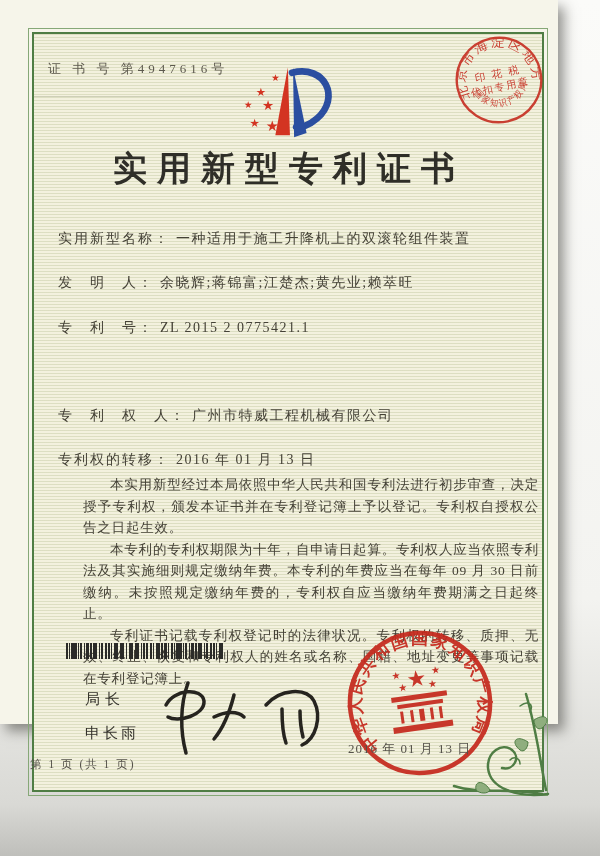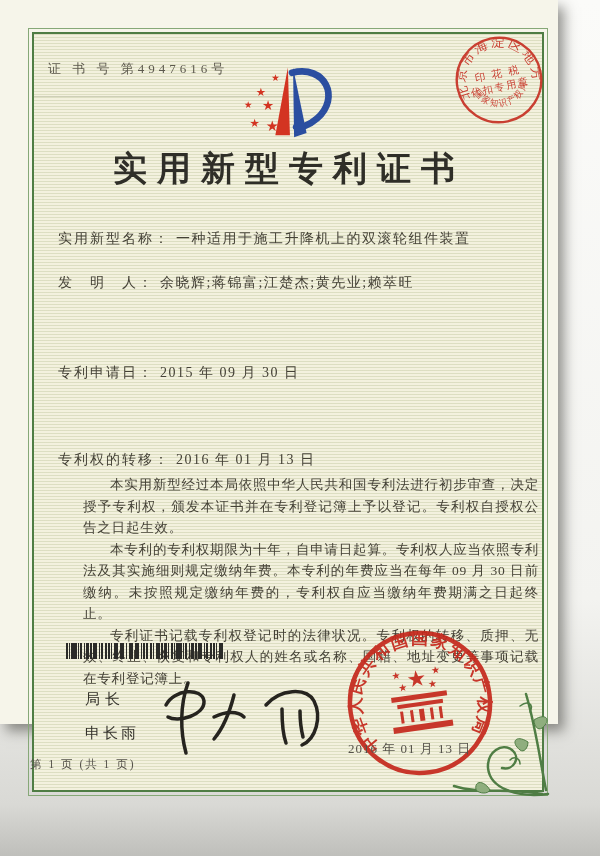--- a/index.html
+++ b/index.html
@@ -128,22 +128,25 @@
   </svg>
 
   <h1 class="title">实用新型专利证书</h1>
 
   <div class="field f0">
     <span class="flabel">实用新型名称：</span><span class="fvalue">一种适用于施工升降机上的双滚轮组件装置</span>
   </div>
   <div class="field f1">
     <span class="flabel">发　明　人：</span><span class="fvalue">余晓辉;蒋锦富;江楚杰;黄先业;赖萃旺</span>
   </div>
-  <div class="field f3">
-    <span class="flabel">专利申请日：</span><span class="fvalue">2015 年 09 月 30 日</span>
+  <div class="field f2">
+    <span class="flabel">专　利　号：</span><span class="fvalue">ZL 2015 2 0775421.1</span>
+  </div>
+  <div class="field f4">
+    <span class="flabel">专　利　权　人：</span><span class="fvalue">广州市特威工程机械有限公司</span>
   </div>
   <div class="field f5">
     <span class="flabel">专利权的转移：</span><span class="fvalue">2016 年 01 月 13 日</span>
   </div>
 
   <div class="paras">
     <p>本实用新型经过本局依照中华人民共和国专利法进行初步审查，决定授予专利权，颁发本证书并在专利登记簿上予以登记。专利权自授权公告之日起生效。</p>
     <p>本专利的专利权期限为十年，自申请日起算。专利权人应当依照专利法及其实施细则规定缴纳年费。本专利的年费应当在每年 09 月 30 日前缴纳。未按照规定缴纳年费的，专利权自应当缴纳年费期满之日起终止。</p>
     <p>专利证书记载专利权登记时的法律状况。专利权的转移、质押、无效、终止、恢复和专利权人的姓名或名称、国籍、地址变更等事项记载在专利登记簿上。</p>
   </div>

